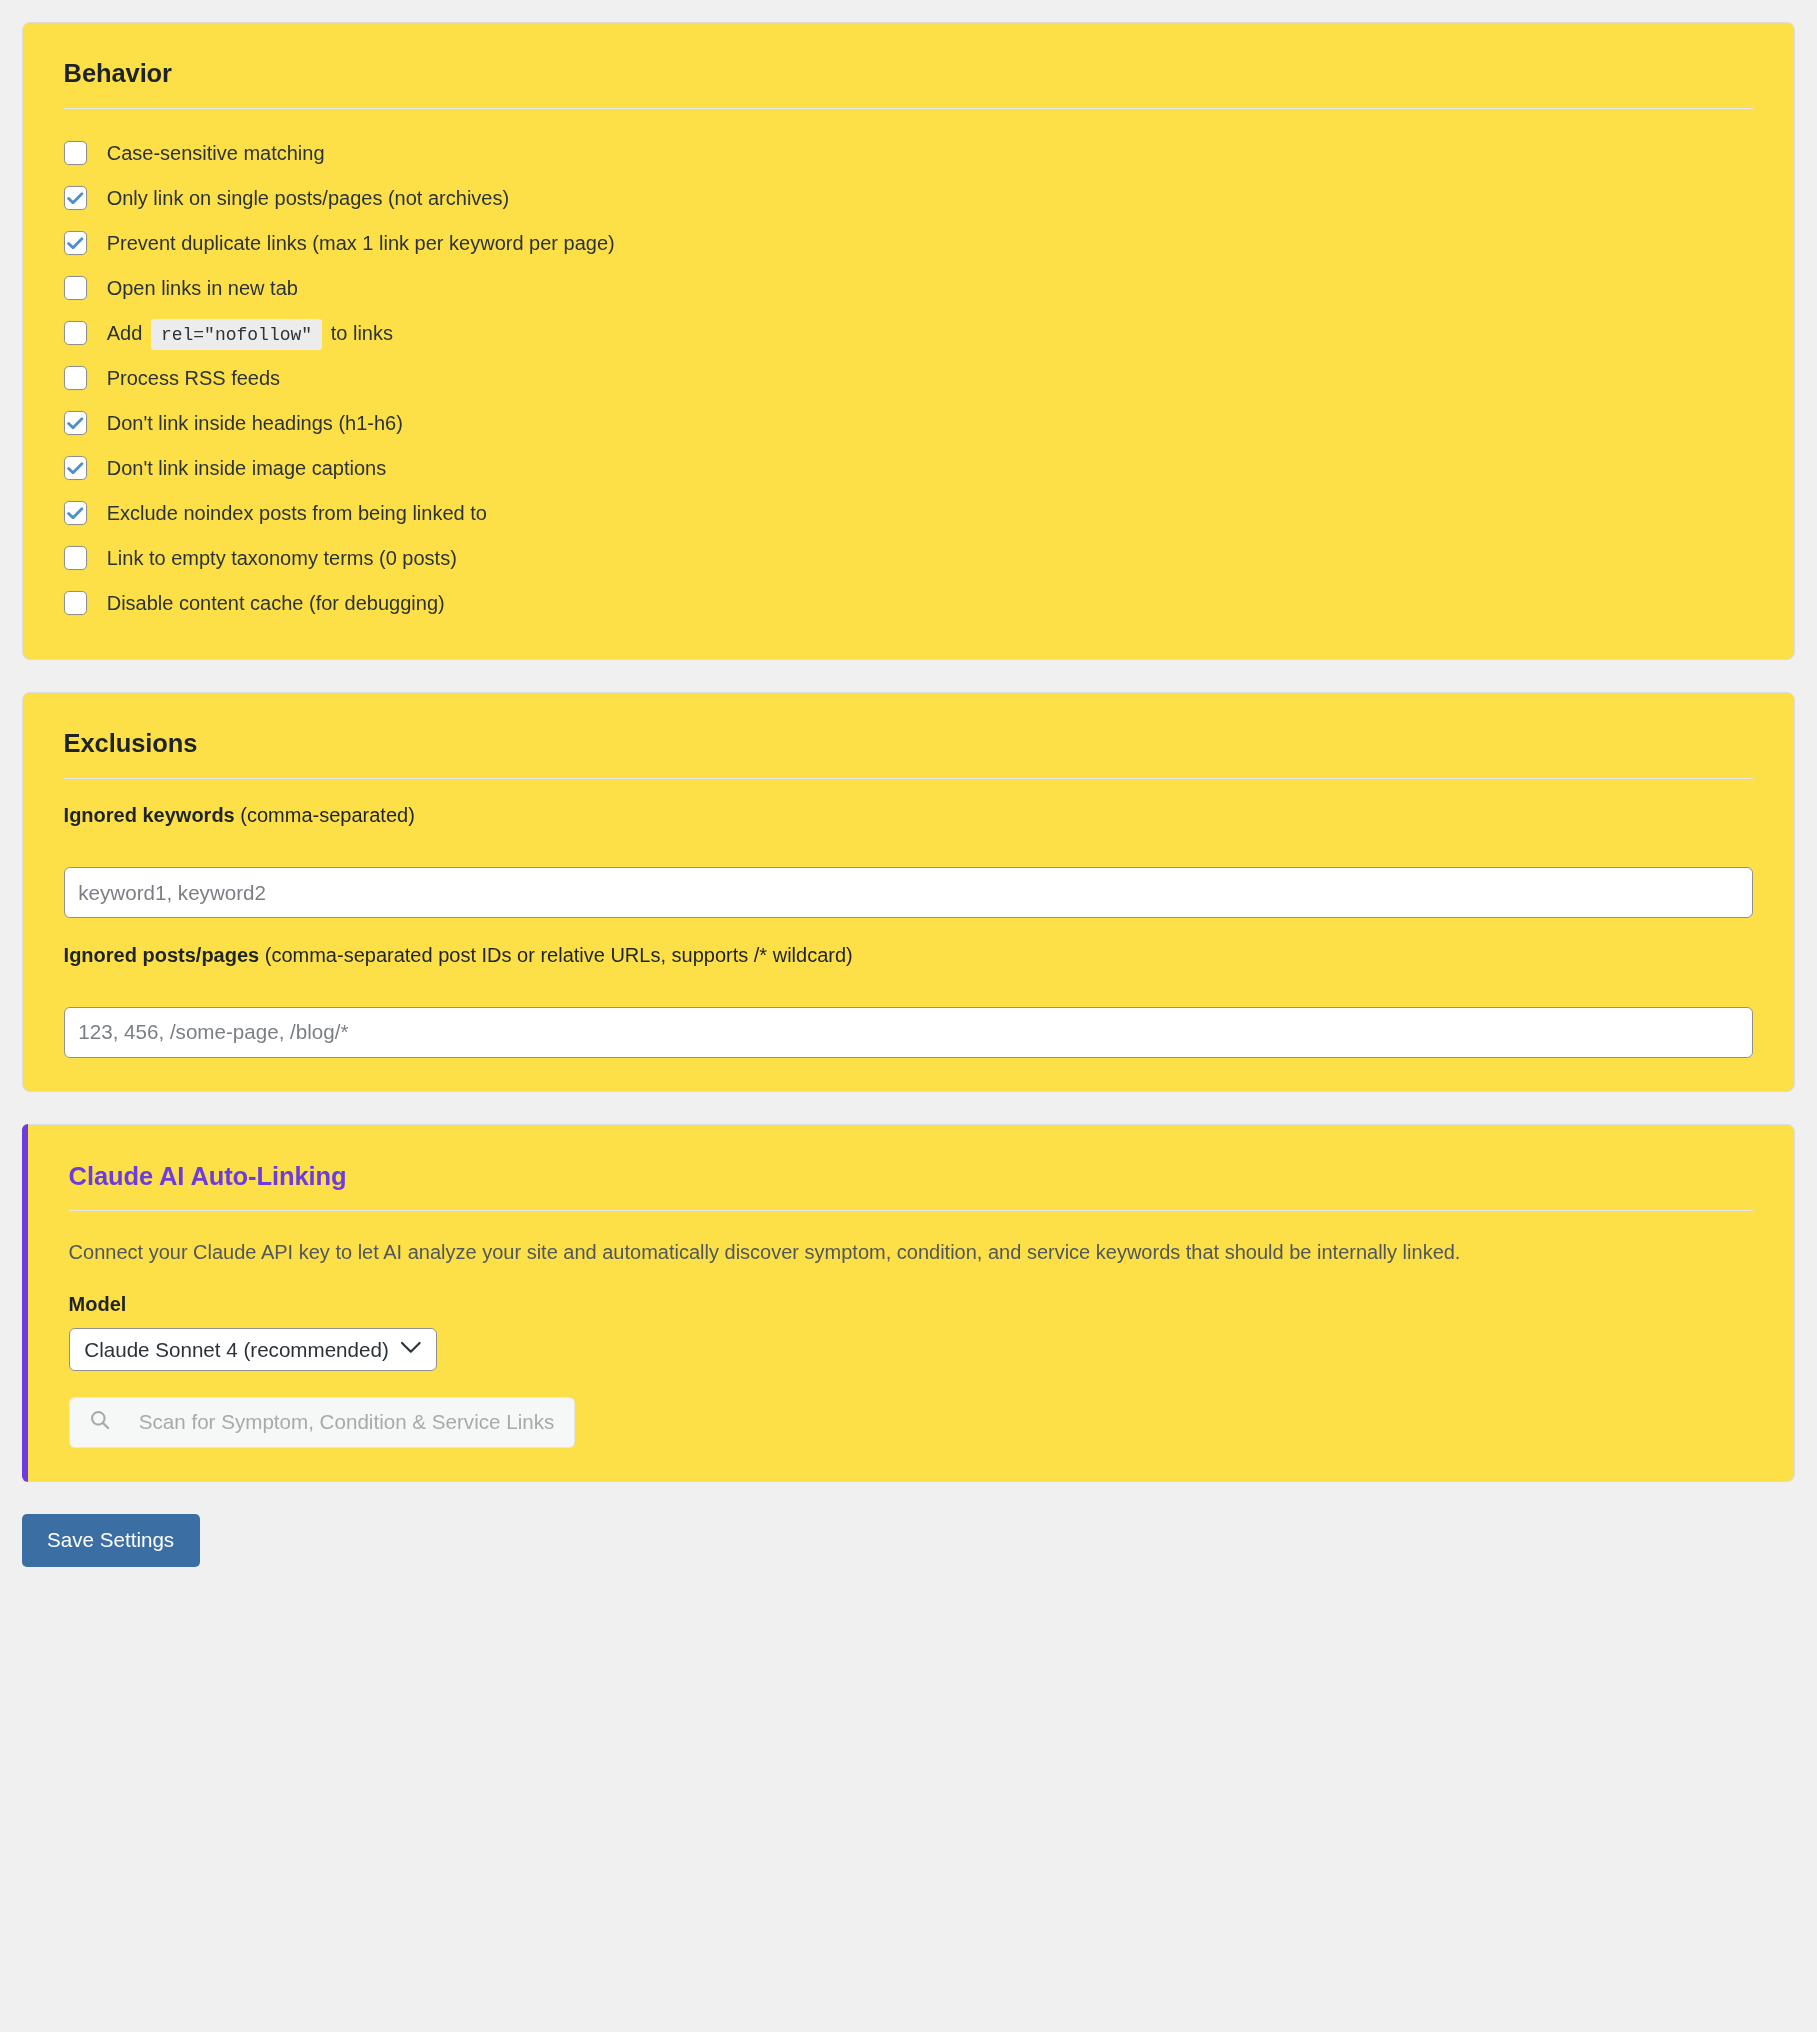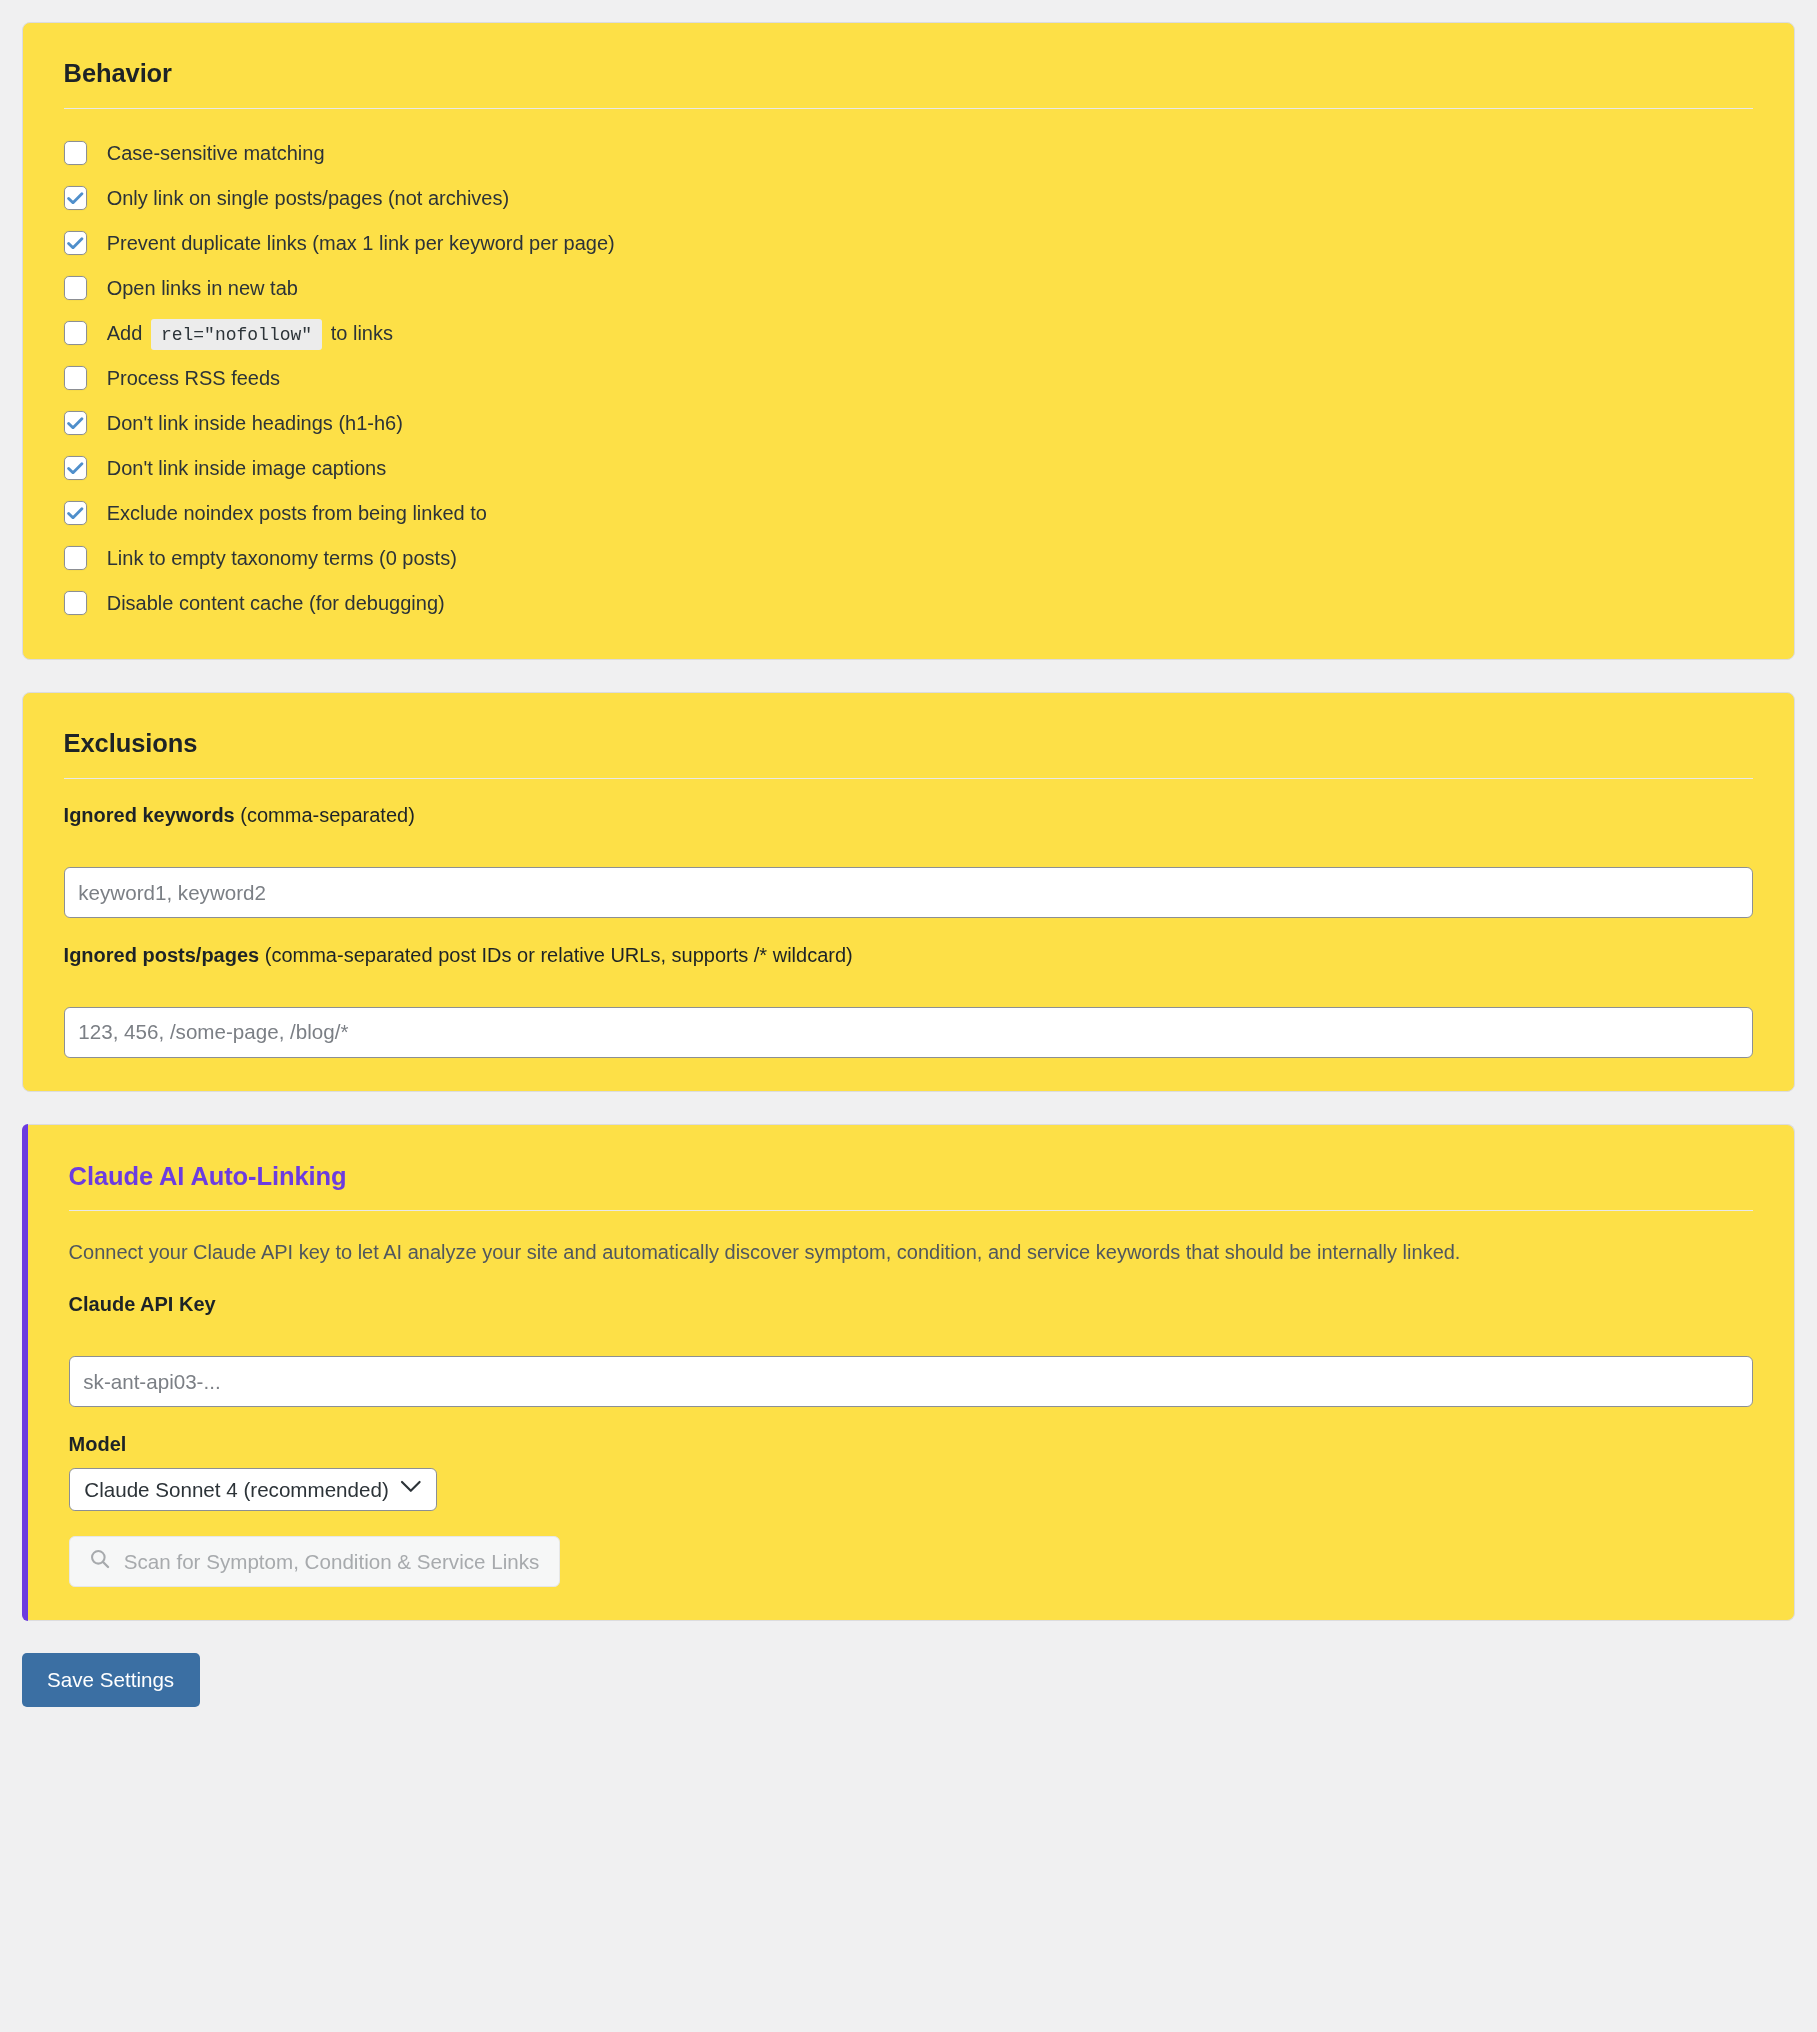--- a/index.html
+++ b/index.html
@@ -147,21 +147,21 @@
     position: absolute;
     right: 15.7px; top: 50%;
     transform: translateY(-50%);
     pointer-events: none;
   }
 
   
   .scan-btn {
     display: inline-flex;
     align-items: center;
-    gap: 13px;
+    gap: 28px;
     background: #f6f7f7;
     border: 1px solid #e6e7e8;
     border-radius: 5.9px;
     height: 51px;
     padding: 0 19.6px;
     margin-top: 25.5px;
     font-family: "Liberation Sans", sans-serif;
     font-size: 20.6px;
     color: #a7aaad;
     cursor: default;
@@ -279,26 +279,20 @@
     </div>
   </section>
 
   
   <section class="panel accent">
     <h2 class="panel-title purple">Claude AI Auto-Linking</h2>
     <div class="title-rule"></div>
 
     <p class="desc">Connect your Claude API key to let AI analyze your site and automatically discover symptom, condition, and service keywords that should be internally linked.</p>
 
-    <div class="field">
-      <label class="field-label">
-        <b>Claude API Key</b>
-      </label>
-      <input class="text-input" type="text" placeholder="sk-ant-api03-..." style="">
-    </div>
 
     <div class="field">
       <label class="field-label">
         <b>Model</b>
       </label>
       <div class="select-wrap">
         <select class="model-select" id="model-select"><option value="Claude Sonnet 4 (recommended)">Claude Sonnet 4 (recommended)</option></select>
         <span class="chev">
           <svg width="21.6" height="13.7" viewBox="0 0 22 14" fill="none">
             <path d="M2 2 L11 11 L20 2" stroke="#2c3338" stroke-width="2.2" stroke-linecap="round" stroke-linejoin="round"></path>

